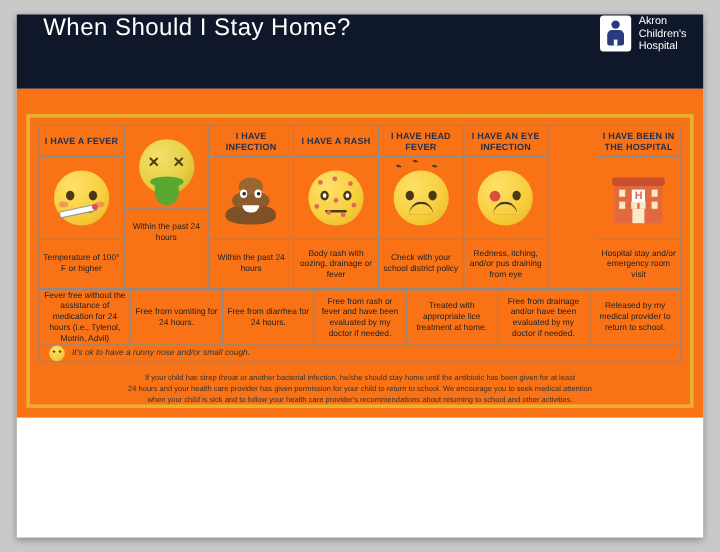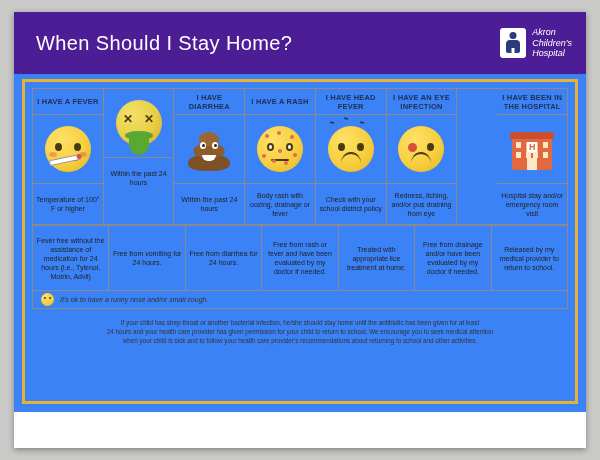--- a/index.html
+++ b/index.html
@@ -19,23 +19,23 @@
     width: 572px;
     height: 436px;
     background: #ffffff;
     box-shadow: 0 2px 6px rgba(0,0,0,0.35);
   }
 
   
   .header {
     position: relative;
     height: 62px;
-    background: #4c1d95;
-    display: flex;
-    align-items: center;
+    background: #0f172a;
+    display: flex;
+    align-items: flex-start;
     padding: 0 10px 0 22px;
     box-sizing: border-box;
     gap: 11px;
   }
   .header-title {
     color: #ffffff;
     font-size: 20px;
     letter-spacing: 0.4px;
     font-weight: 400;
     flex: 1;
@@ -81,29 +81,28 @@
     bottom: 0;
     width: 3px;
     height: 5px;
     background: #ffffff;
     transform: translateX(-50%);
   }
   .logo-text {
     color: #ffffff;
     font-size: 9px;
     line-height: 10.5px;
-    font-style: italic;
   }
 
   
   .body-wrap {
     position: relative;
-    height: 338px;
-    background: #3b82f6;
-    padding: 5px 8px 8px 8px;
+    height: 274px;
+    background: #f97316;
+    padding: 21px 8px 8px 8px;
     box-sizing: border-box;
   }
   .gold-frame {
     border: 3px solid #e8b130;
     height: 100%;
     box-sizing: border-box;
     padding: 6px 7px 6px 7px;
     display: flex;
     flex-direction: column;
   }
@@ -482,21 +481,21 @@
             <div class="face green" style="overflow:visible;">
               <span class="eye-x l">✕</span>
               <span class="eye-x r">✕</span>
               <span class="vomit"></span>
             </div>
           </div>
           <div class="sym-cap">Within the past 24 hours</div>
         </div>
 
         <div class="sym-col">
-          <div class="sym-head">I HAVE DIARRHEA</div>
+          <div class="sym-head">I HAVE INFECTION</div>
           <div class="sym-art">
             <div class="poop">
               <span class="lump l1"></span>
               <span class="lump l2"></span>
               <span class="lump l3"></span>
               <span class="peye l"></span>
               <span class="peye r"></span>
               <span class="pmouth"></span>
             </div>
           </div>

